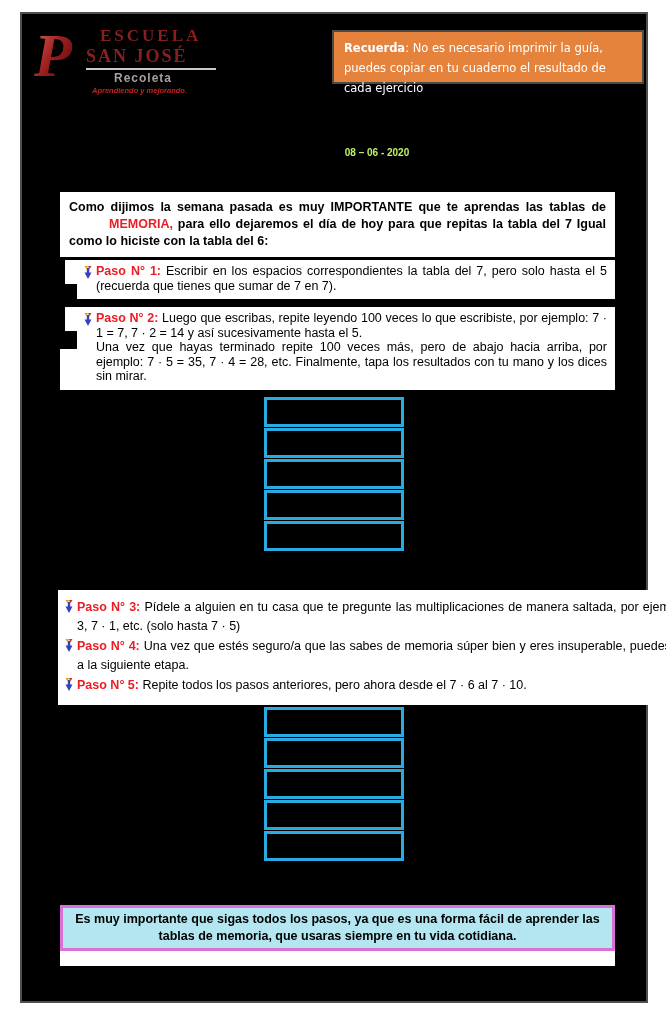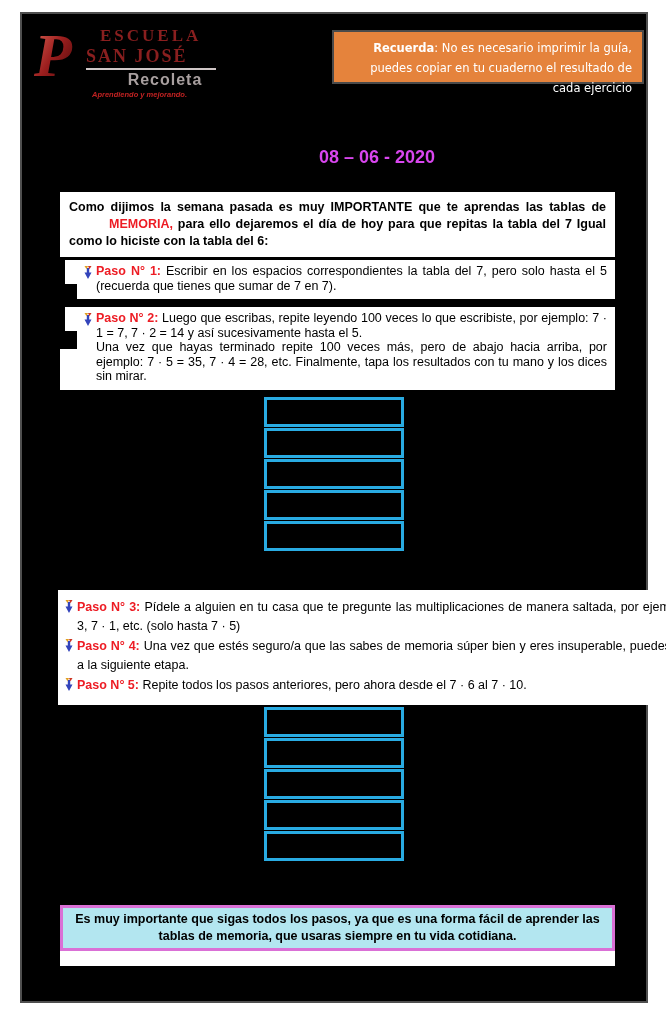--- a/index.html
+++ b/index.html
@@ -7,31 +7,31 @@
   .viewport { position:relative; width:666px; height:1024px; background:#fff; overflow:hidden; margin:0 auto; }
   .page { position:absolute; left:20px; top:12px; width:628px; height:991px; background:#000; border:2px solid #4f4f4f; }
 
   
   .logo { position:absolute; left:10px; top:6px; width:210px; height:74px; display:flex; }
   .emblem { flex:0 0 54px; }
   .logo-text { padding-top:6px; }
   .l1 { font-family:"Liberation Serif", serif; font-weight:bold; color:#8a1f1f; font-size:17px; letter-spacing:3px; padding-left:14px; }
   .l2 { font-family:"Liberation Serif", serif; font-weight:bold; color:#8a1f1f; font-size:18px; letter-spacing:2px; }
   .ldiv { width:130px; height:2px; background:#cfc6c6; margin:1px 0 1px 0; }
-  .l3 { font-size:16px; font-weight:bold; color:#a89f9f; letter-spacing:1px; padding-left:28px;text-align:center; }
+  .l3 { font-size:12px; font-weight:bold; color:#a89f9f; letter-spacing:1px; padding-left:28px; }
   .l4 { font-size:7.5px; font-weight:bold; font-style:italic; color:#c22222; padding-left:6px; margin-top:1px; }
 
   
   .reminder { position:absolute; left:310px; top:16px; width:312px; height:54px; background:#E5833C;
               border:2px solid #4a4a4a; color:#fff; font-family:"DejaVu Sans", sans-serif;
-              font-size:11.5px; line-height:20px; text-align:right; padding:6px 10px 4px 10px; }
+              font-size:11.5px; line-height:20px; text-align:left; padding:6px 10px 4px 10px; }
   .reminder .rb { font-weight:bold; }
 
   .date { position:absolute; left:275px; top:133px; width:160px; text-align:center;
-          color:#d946ef; font-weight:bold; font-size:18px; }
+          color:#bef264; font-weight:bold; font-size:10px; }
 
   
   .box { position:absolute; background:#fff; color:#000; }
   .intro { left:38px; top:178px; width:555px; padding:7px 9px; font-size:12.5px; font-weight:bold;
            line-height:1.37; text-align:justify; }
   .red { color:#ED1C24;padding-left:40px; }
 
   .step-box { font-size:12.5px; line-height:1.16; }
   .sb1 { left:55px; top:246px; width:538px; padding:4px 8px 6px 4px; }
   .sb2 { left:55px; top:293px; width:538px; padding:4px 8px 6px 4px; }

